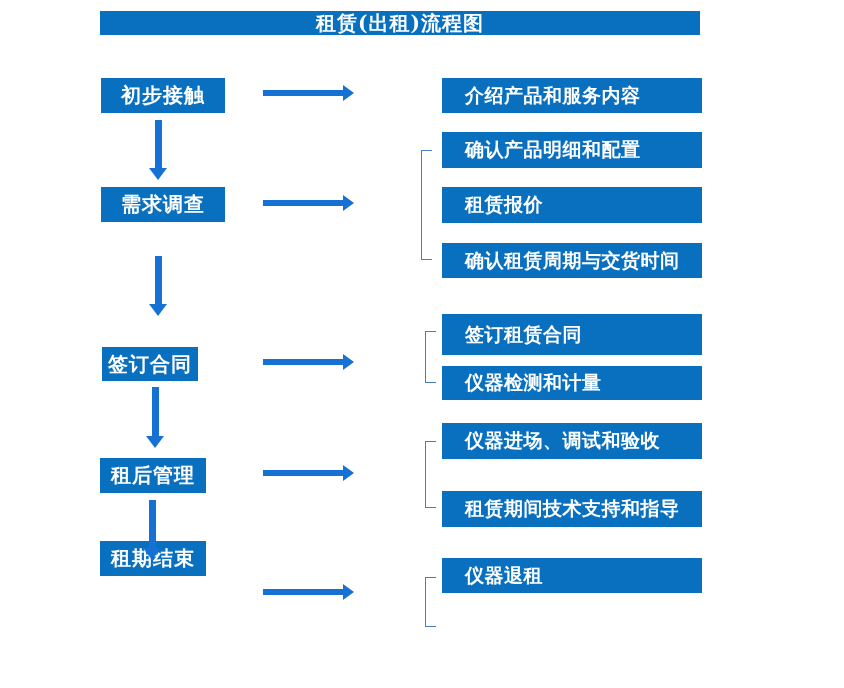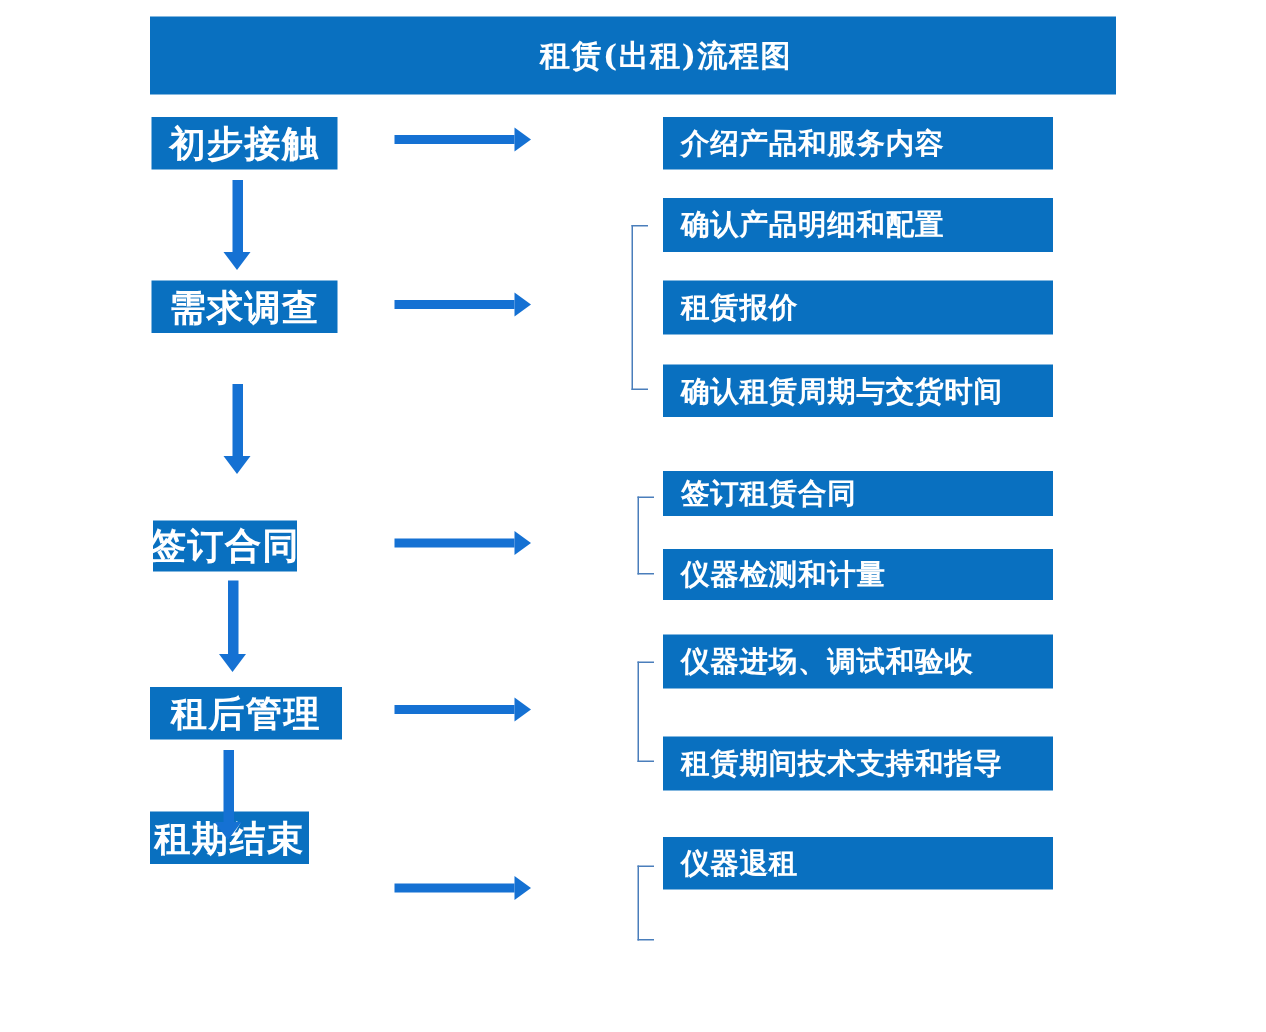--- a/index.html
+++ b/index.html
@@ -10,44 +10,43 @@
   }
   html,body{margin:0;padding:0;background:#ffffff;}
   .canvas{
     position:relative;
     width:844px;height:688px;
     background:#ffffff;
     font-family:"DejaVu Serif","Liberation Serif",serif;
     overflow:hidden;
   }
   .title-bar{
-    position:absolute;left:100px;top:11px;width:600px;height:52px;
+    position:absolute;left:100px;top:11px;width:600px;height:24px;
     background:var(--box-blue);
     color:var(--text-white);
     font-size:20px;font-weight:bold;
     display:flex;align-items:center;justify-content:center;
     letter-spacing:1px;
-    padding-left:44px;
   }
   .lbox{
     position:absolute;
     background:var(--box-blue);
     color:var(--text-white);
-    font-size:24px;font-weight:bold;
+    font-size:20px;font-weight:bold;
     display:flex;align-items:center;justify-content:center;
     letter-spacing:1px;
     white-space:nowrap;
   }
   .rbox{
     position:absolute;left:442px;width:260px;height:35px;
     background:var(--box-blue);
     color:var(--text-white);
     font-size:19px;font-weight:bold;
     display:flex;align-items:center;
-    padding-left:12px;box-sizing:border-box;
+    padding-left:23px;box-sizing:border-box;
     letter-spacing:0.5px;
     white-space:nowrap;
   }
   .varrow{
     position:absolute;width:18px;
     display:flex;flex-direction:column;align-items:center;
   }
   .vshaft{width:7px;flex:1;background:var(--arrow-blue);}
   .vhead{
     width:0;height:0;
@@ -77,21 +76,21 @@
 </head>
 <body>
 
 <div class="canvas">
 
   <div class="title-bar">租赁(出租)流程图</div>
 
   <div class="lbox" style="left:101px;top:78px;width:124px;height:35px">初步接触</div>
   <div class="lbox" style="left:101px;top:187px;width:124px;height:35px">需求调查</div>
   <div class="lbox" style="left:102px;top:347px;width:96px;height:34px">签订合同</div>
-  <div class="lbox" style="left:100px;top:458px;width:128px;height:35px">租后管理</div>
+  <div class="lbox" style="left:100px;top:458px;width:106px;height:35px">租后管理</div>
   <div class="lbox" style="left:100px;top:541px;width:106px;height:35px">租期结束</div>
 
   <div class="varrow" style="left:149px;top:120px;height:60px">
     <div class="vshaft"></div>
     <div class="vhead"></div>
   </div>
   <div class="varrow" style="left:149px;top:256px;height:60px">
     <div class="vshaft"></div>
     <div class="vhead"></div>
   </div>
@@ -129,21 +128,21 @@
   <div class="bracket" style="left:425px;top:331px;height:52px"></div>
   <div class="bracket" style="left:425px;top:441px;height:67px"></div>
   <div class="bracket" style="left:425px;top:577px;height:50px"></div>
 
   <div class="rbox" style="top:78px">介绍产品和服务内容</div>
 
   <div class="rbox" style="top:132px;height:36px">确认产品明细和配置</div>
   <div class="rbox" style="top:243px">确认租赁周期与交货时间</div>
   <div class="rbox" style="top:187px;height:36px">租赁报价</div>
 
-  <div class="rbox" style="top:314px;height:30px">签订租赁合同</div>
+  <div class="rbox" style="top:314px;height:41px">签订租赁合同</div>
   <div class="rbox" style="top:366px;height:34px">仪器检测和计量</div>
 
   <div class="rbox" style="top:423px;height:36px">仪器进场、调试和验收</div>
   <div class="rbox" style="top:491px;height:36px">租赁期间技术支持和指导</div>
 
   <div class="rbox" style="top:558px">仪器退租</div>
 
 </div>
 
 </body></html>

